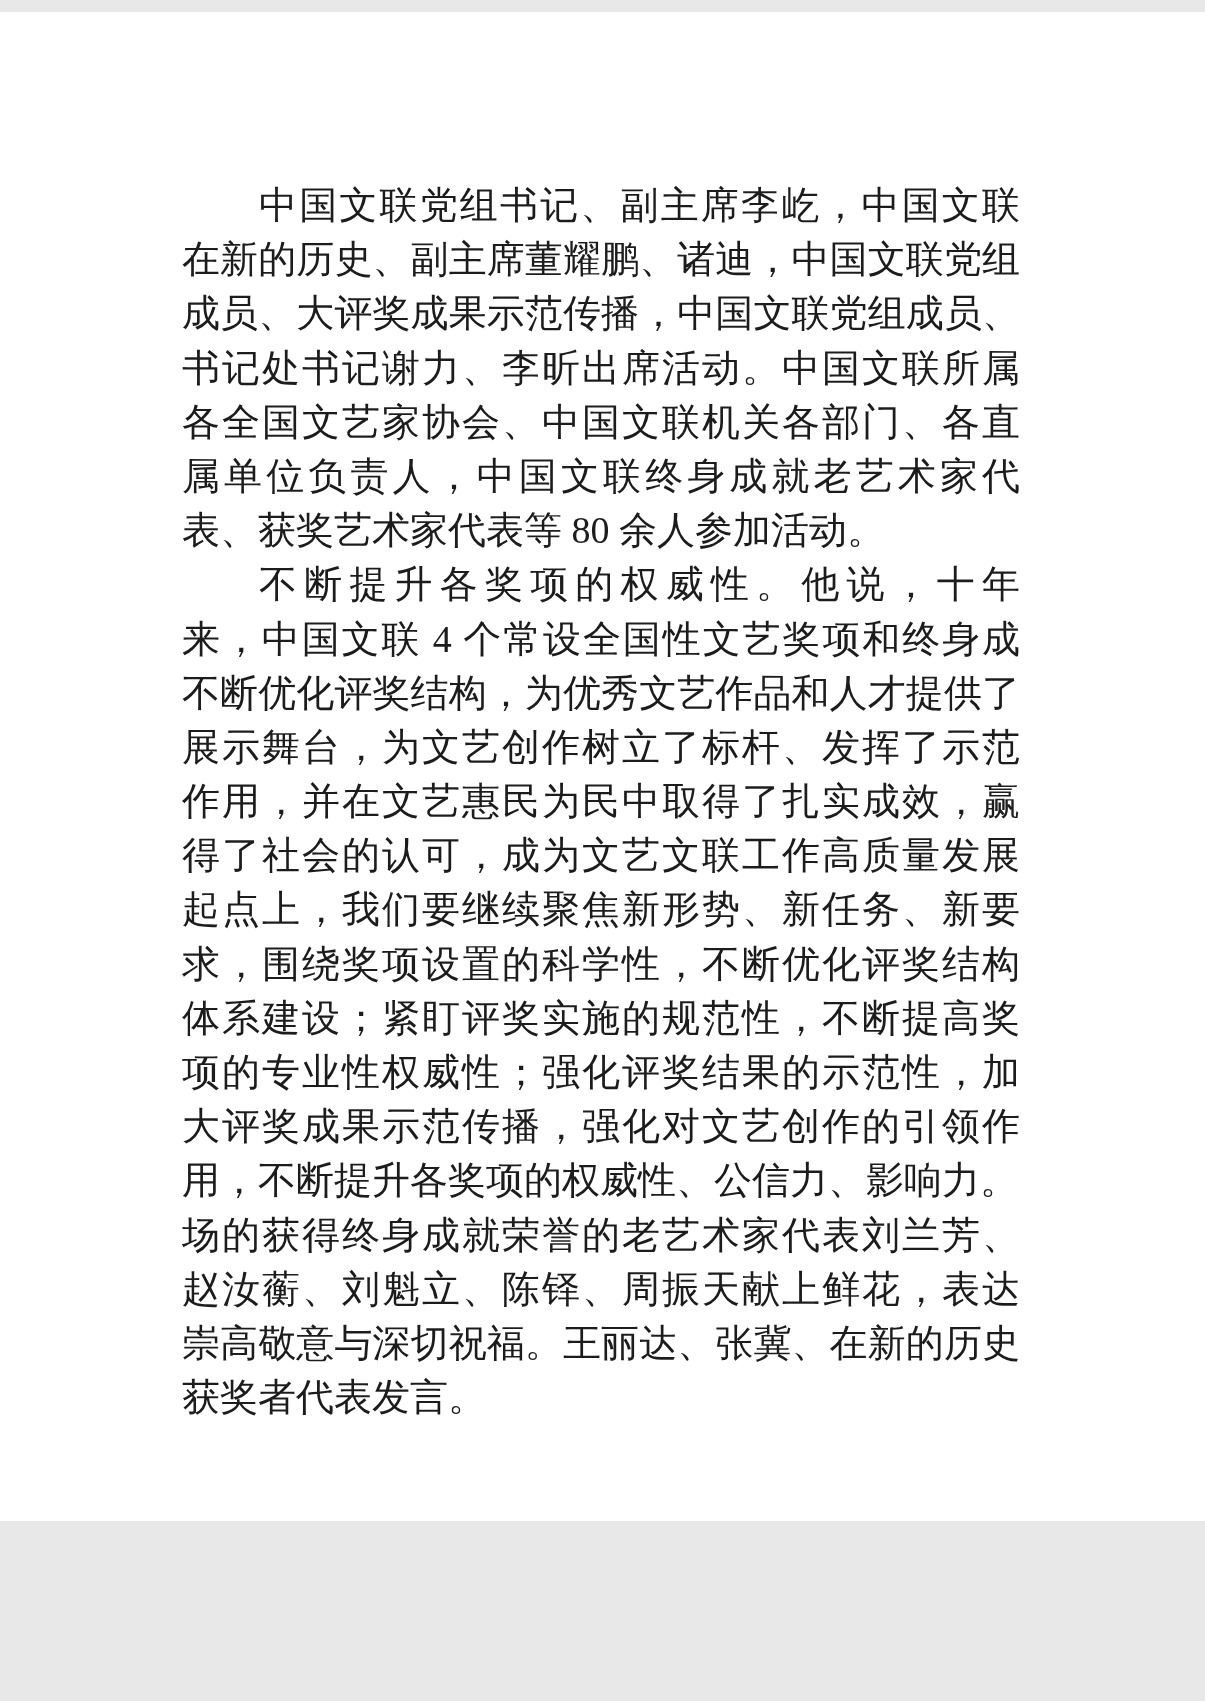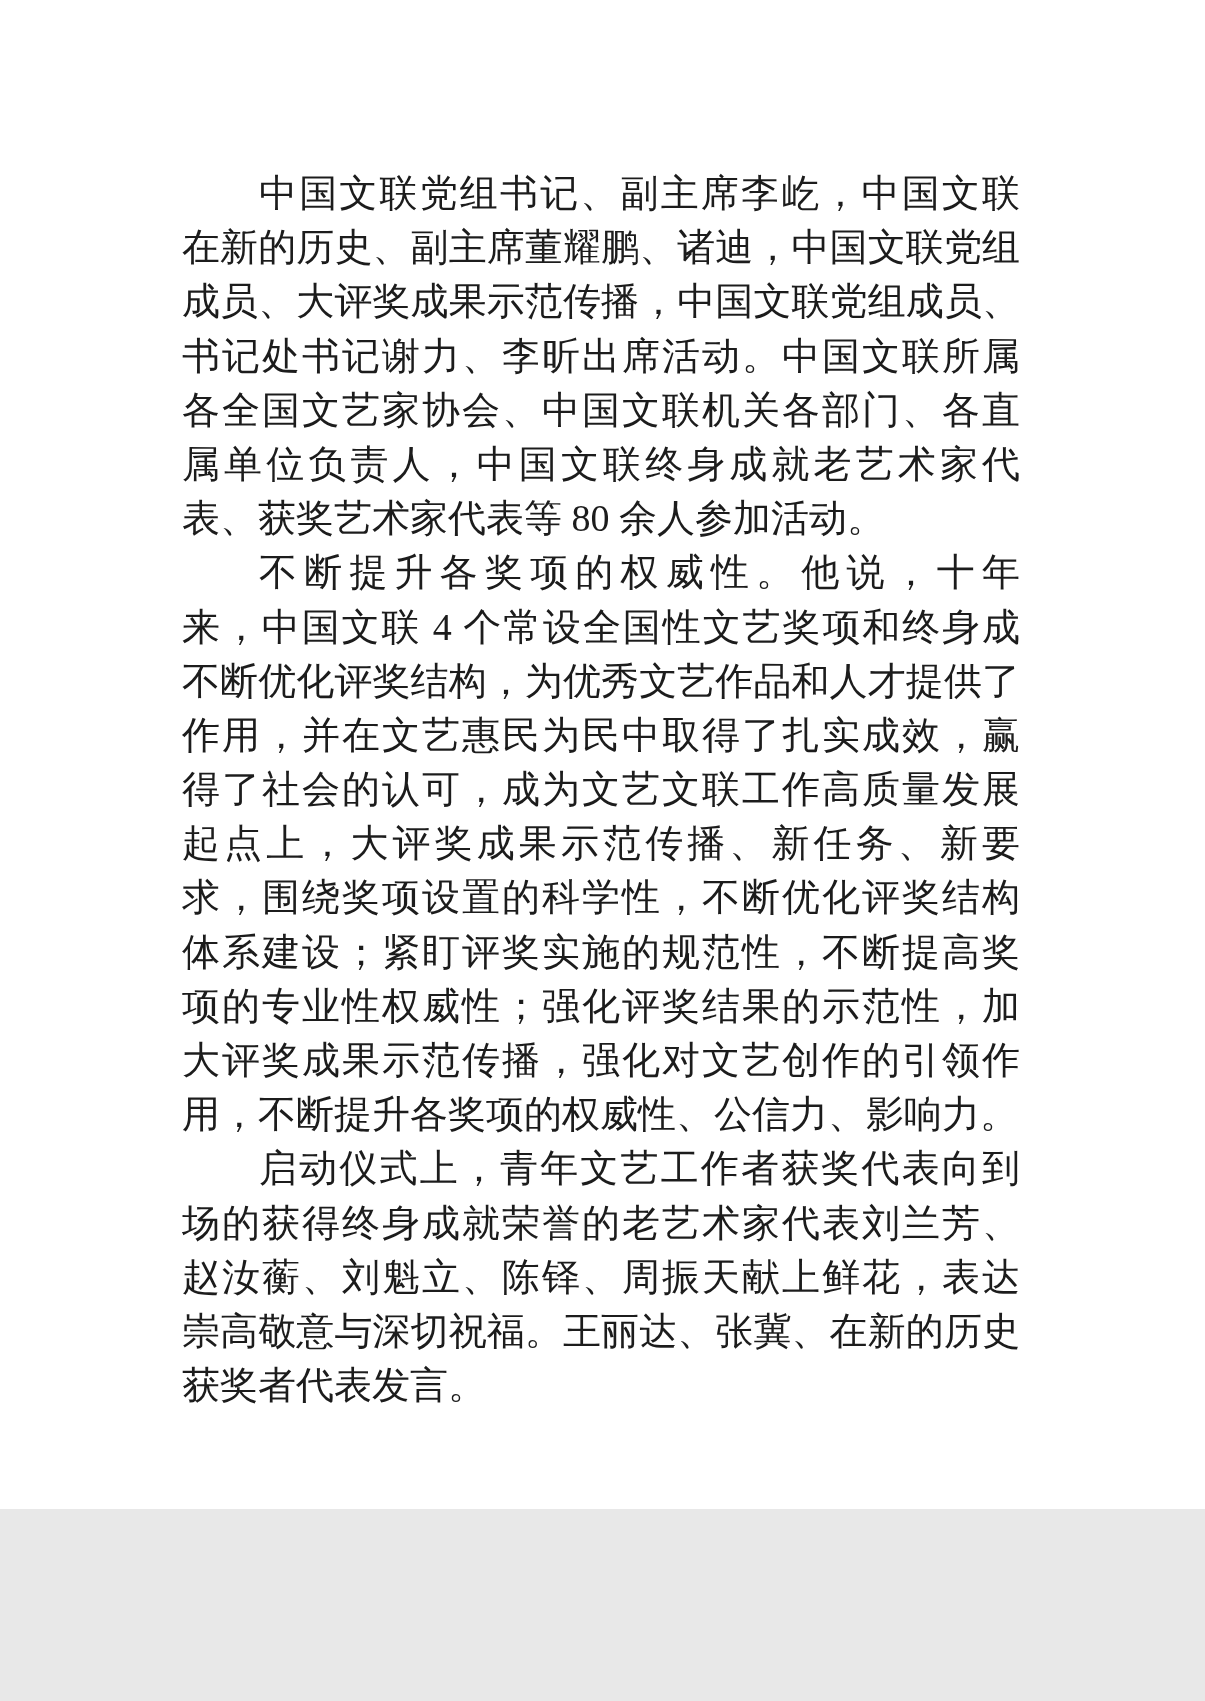--- a/index.html
+++ b/index.html
@@ -1,20 +1,20 @@
 <!DOCTYPE html>
 <html><head>
 <meta charset="utf-8">
 <style>
   html, body { margin: 0; padding: 0; background: #e8e8e8; }
   .page {
     position: relative;
     width: 1205px;
     height: 1509px;
-    margin: 0 auto;
+    margin: 12px auto;
     background: #ffffff;
     font-family: "Liberation Serif", "DejaVu Serif", serif;
     color: #1c1c1c;
     overflow: hidden;
     text-decoration: underline;
   }
   .doc {
     position: absolute;
     left: 182px;
     top: 166px;
@@ -55,31 +55,31 @@
         <div class="line">成员、大评奖成果示范传播，中国文联党组成员、</div>
         <div class="line">书记处书记谢力、李昕出席活动。中国文联所属</div>
         <div class="line">各全国文艺家协会、中国文联机关各部门、各直</div>
         <div class="line">属单位负责人，中国文联终身成就老艺术家代</div>
         <div class="line last">表、获奖艺术家代表等 80 余人参加活动。</div>
       </div>
       <div class="paragraph">
         <div class="line first">不断提升各奖项的权威性。他说，十年</div>
         <div class="line">来，中国文联 4 个常设全国性文艺奖项和终身成</div>
         <div class="line">不断优化评奖结构，为优秀文艺作品和人才提供了</div>
+        <div class="line">展示舞台，为文艺创作树立了标杆、发挥了示范</div>
         <div class="line">作用，并在文艺惠民为民中取得了扎实成效，赢</div>
         <div class="line">得了社会的认可，成为文艺文联工作高质量发展</div>
-        <div class="line">起点上，大评奖成果示范传播、新任务、新要</div>
+        <div class="line">起点上，我们要继续聚焦新形势、新任务、新要</div>
         <div class="line">求，围绕奖项设置的科学性，不断优化评奖结构</div>
         <div class="line">体系建设；紧盯评奖实施的规范性，不断提高奖</div>
         <div class="line">项的专业性权威性；强化评奖结果的示范性，加</div>
         <div class="line">大评奖成果示范传播，强化对文艺创作的引领作</div>
         <div class="line last">用，不断提升各奖项的权威性、公信力、影响力。</div>
       </div>
       <div class="paragraph">
-        <div class="line first">启动仪式上，青年文艺工作者获奖代表向到</div>
         <div class="line">场的获得终身成就荣誉的老艺术家代表刘兰芳、</div>
         <div class="line">赵汝蘅、刘魁立、陈铎、周振天献上鲜花，表达</div>
         <div class="line">崇高敬意与深切祝福。王丽达、张冀、在新的历史</div>
         <div class="line last">获奖者代表发言。</div>
       </div>
     </div>
   <div class="page-num">—5—</div>
 </div>
 
 </body></html>

